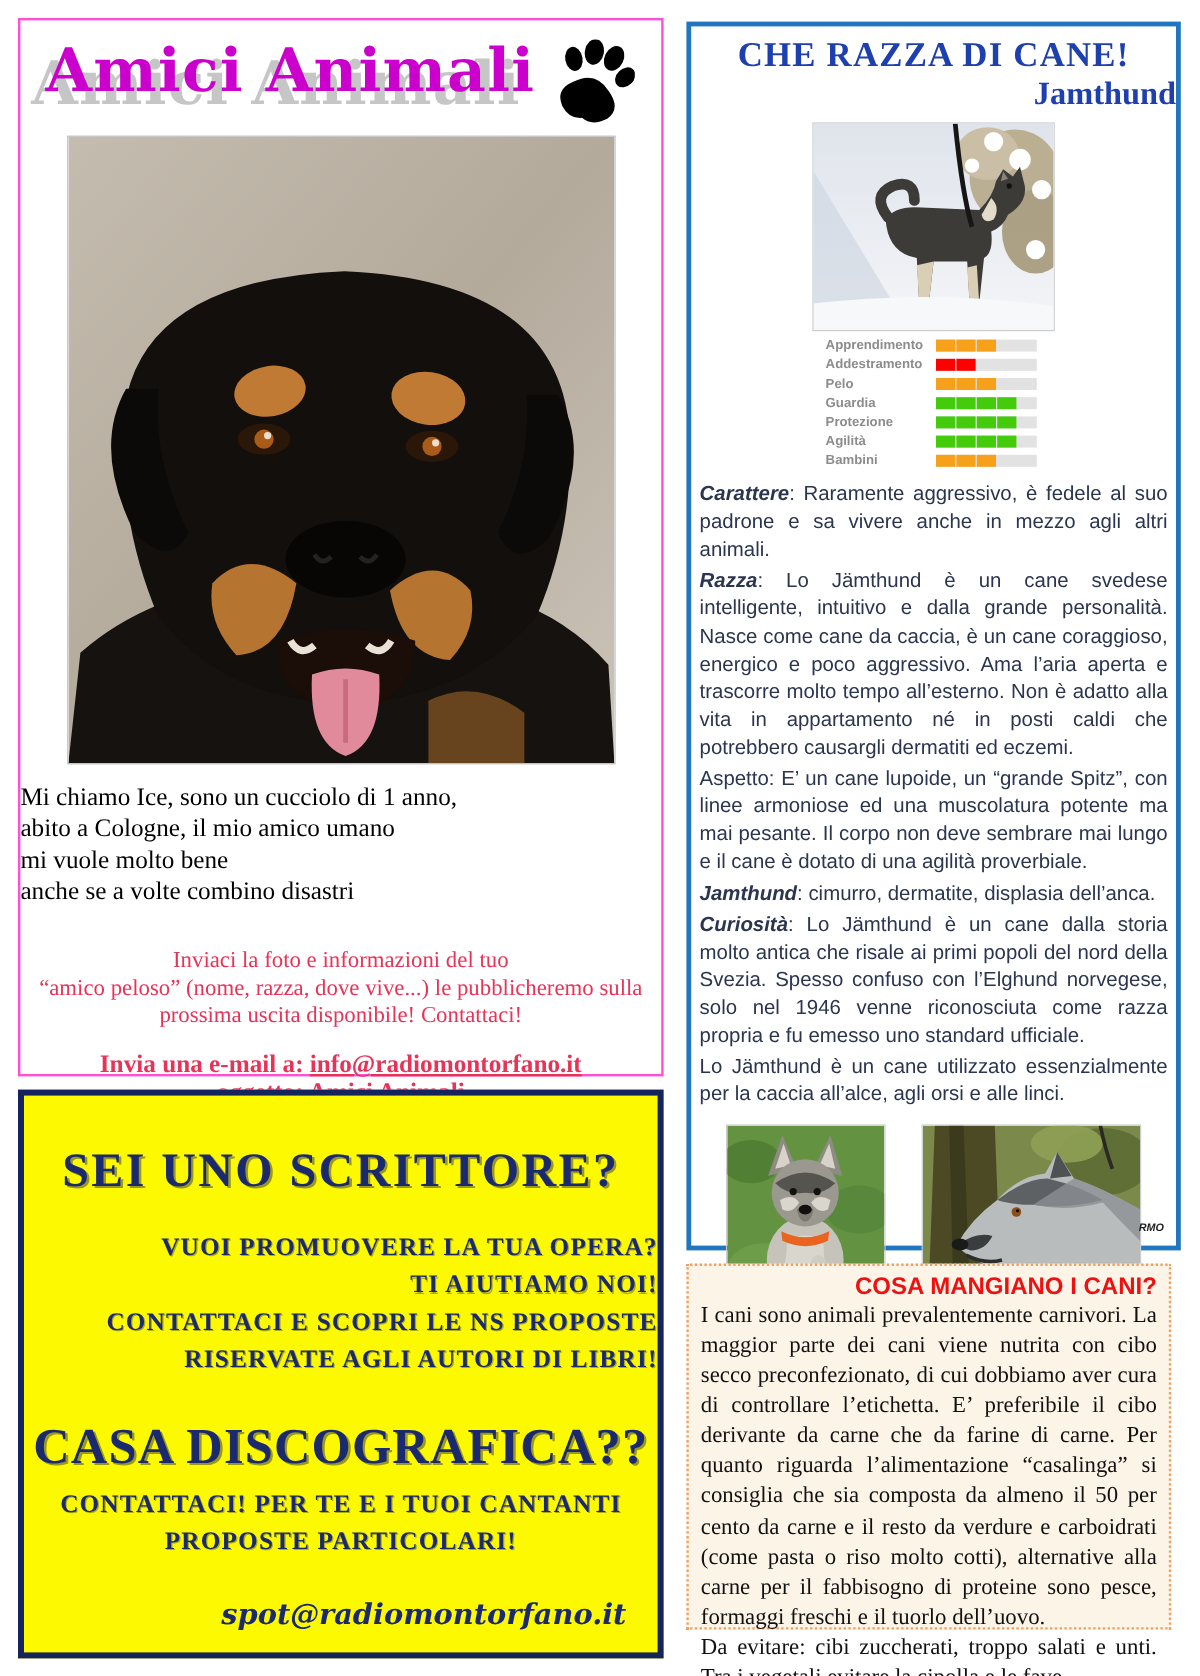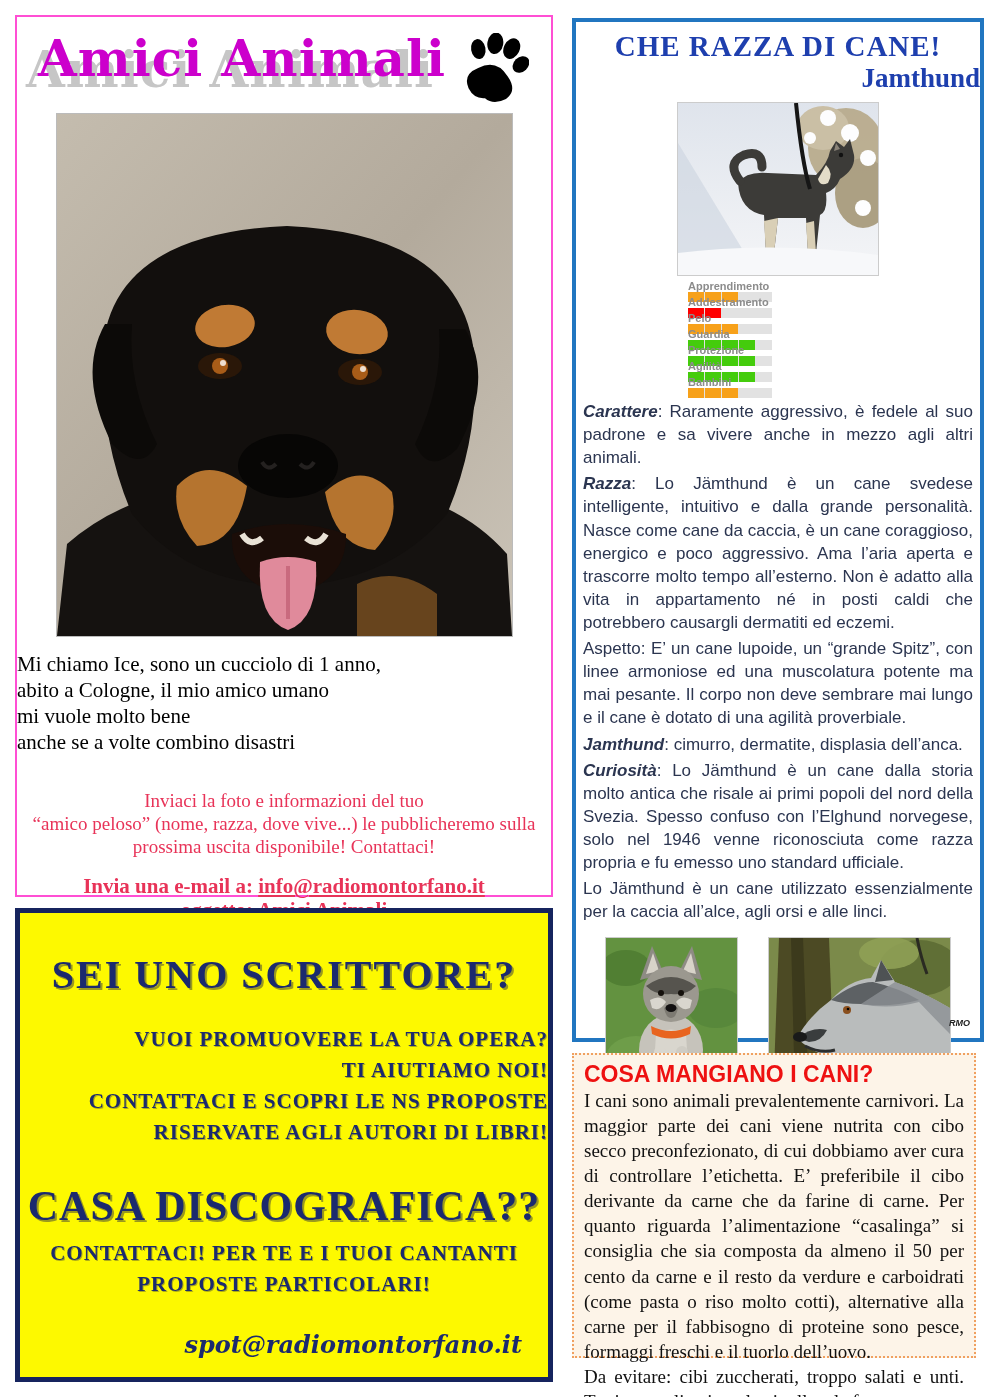--- a/index.html
+++ b/index.html
@@ -41,41 +41,41 @@
 
   
   .razza-box{position:absolute;left:572px;top:18px;width:404px;height:1016px;
              border:4px solid #2176c0;background:#fff;}
   .razza-h1{margin-top:8px;text-align:center;font-size:29px;font-weight:bold;
             letter-spacing:1px;color:#1e3fae;}
   .razza-h2{text-align:right;font-size:27px;font-weight:bold;color:#1e3fae;font-family:Liberation Serif, serif;}
   .snow-photo{width:200px;height:172px;margin:8px auto 0 auto;border:1px solid #ccc;
               overflow:hidden;}
   .chart{margin:4px 0 0 112px;}
-  .chart-row{display:flex;align-items:flex-start;height:16px;flex-direction:column;}
+  .chart-row{display:flex;align-items:center;height:16px;}
   .chart-label{width:92px;font-family:"Liberation Sans",sans-serif;font-size:11px;
                font-weight:bold;color:#8c8c8c;}
   .chart-bar{width:84px;height:10px;background:#e2e2e2;display:flex;gap:1px;}
   .chart-cell{height:10px;width:16px;}
   .razza-text{padding:8px 7px 0 7px;font-family:"Liberation Sans",sans-serif;
               font-size:17px;line-height:1.36;color:#2b3550;text-align:justify;}
   .razza-text p{margin:0 0 3px 0;}
   .photo-row{display:flex;justify-content:space-evenly;align-items:flex-start;
              margin-top:14px;}
   .puppy-photo{width:131px;height:153px;border:1px solid #ccc;overflow:hidden;}
   .adult-photo{width:181px;height:160px;border:1px solid #ccc;overflow:hidden;}
   .rmo{position:absolute;right:10px;bottom:10px;font-family:Liberation Sans, sans-serif;
        font-size:9px;font-weight:bold;font-style:italic;color:#222;}
 
   
   .food-box{position:absolute;left:572px;top:1053px;width:404px;height:305px;
             border:2px dotted #f0a060;background:#fdf4e8;box-sizing:border-box;
             padding:6px 10px 0 10px;}
-  .food-title{text-align:left;font-family:"Liberation Sans",sans-serif;
-              font-size:23px;font-weight:bold;color:#ee1111;}
+  .food-title{text-align:right;font-family:"Liberation Sans",sans-serif;
+              font-size:20px;font-weight:bold;color:#ee1111;}
   .food-text{font-size:19px;line-height:1.32;color:#111;text-align:justify;}
   .food-text p{margin:0;}
 </style>
 </head>
 <body>
 
 <div class="page">
 
   <div class="amici-box">
     <div class="amici-title-row">

